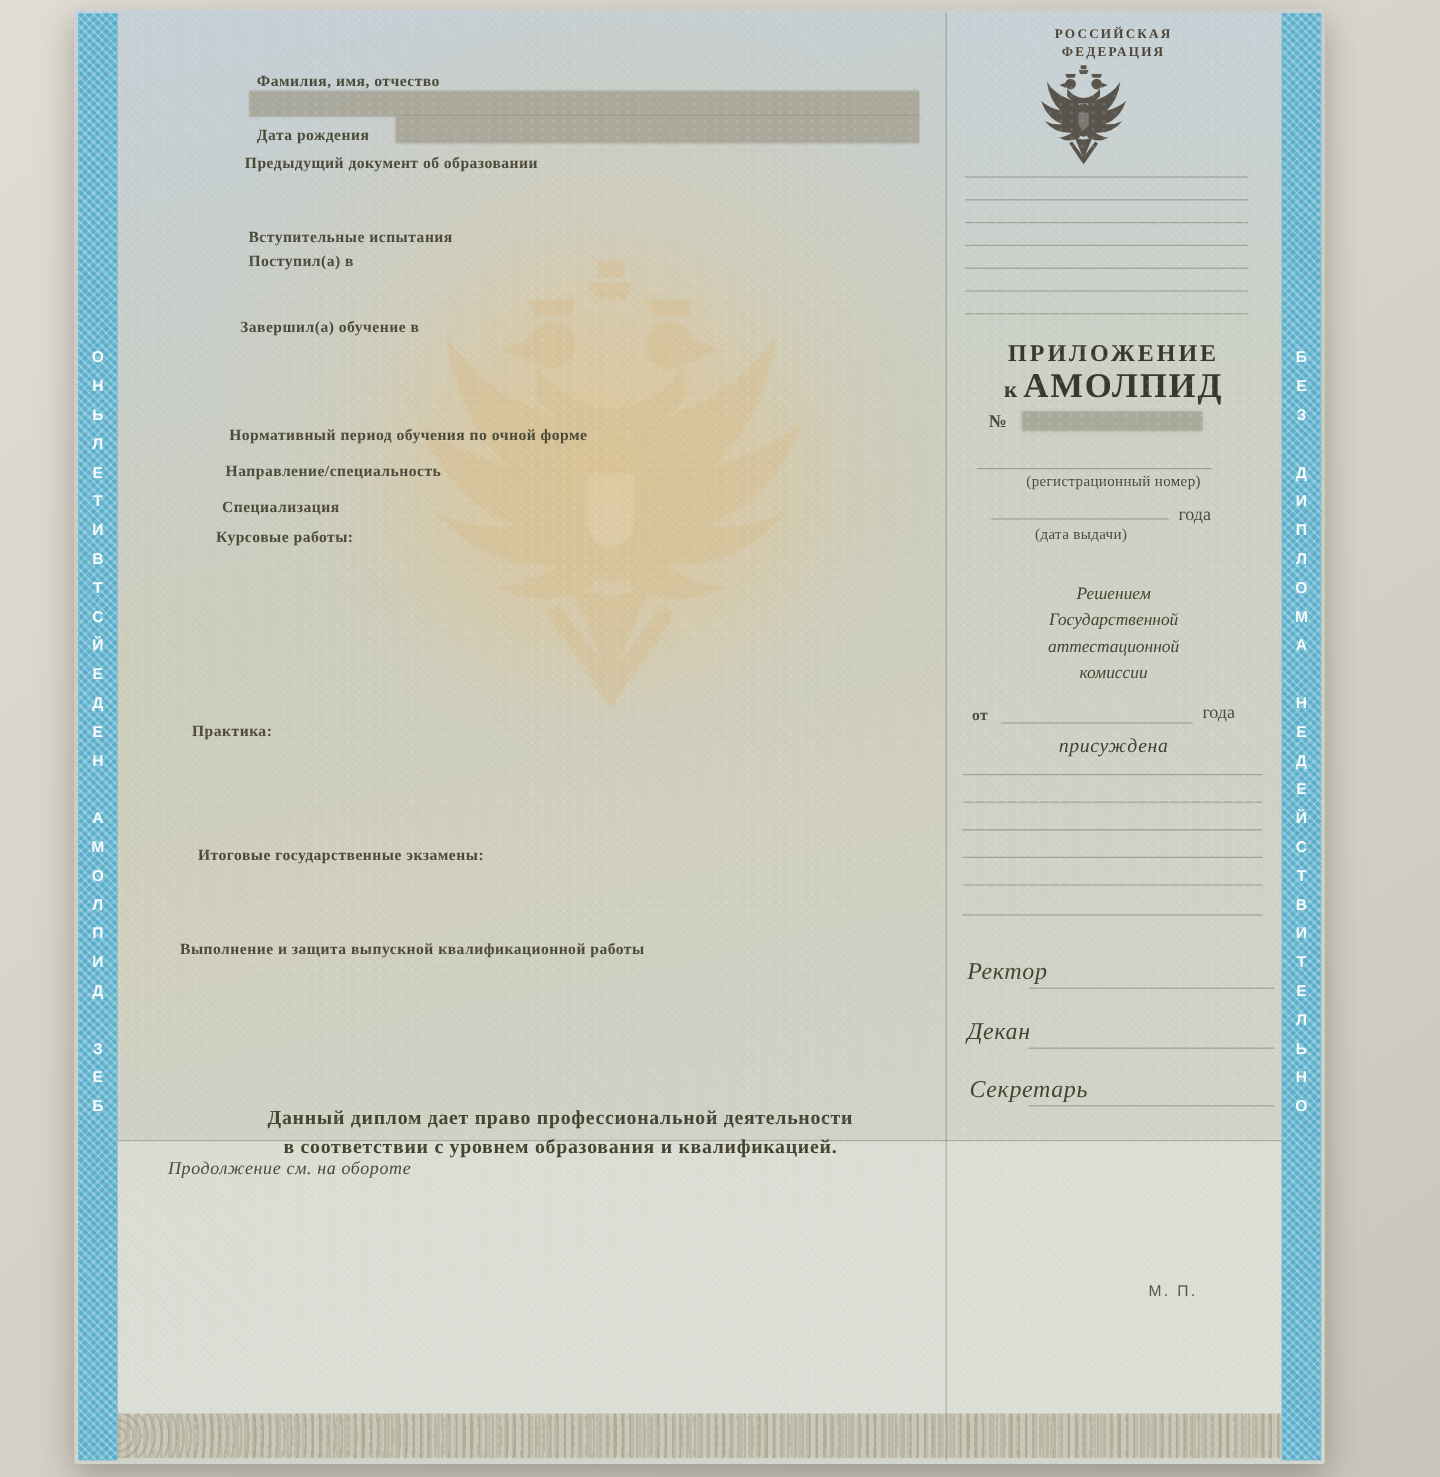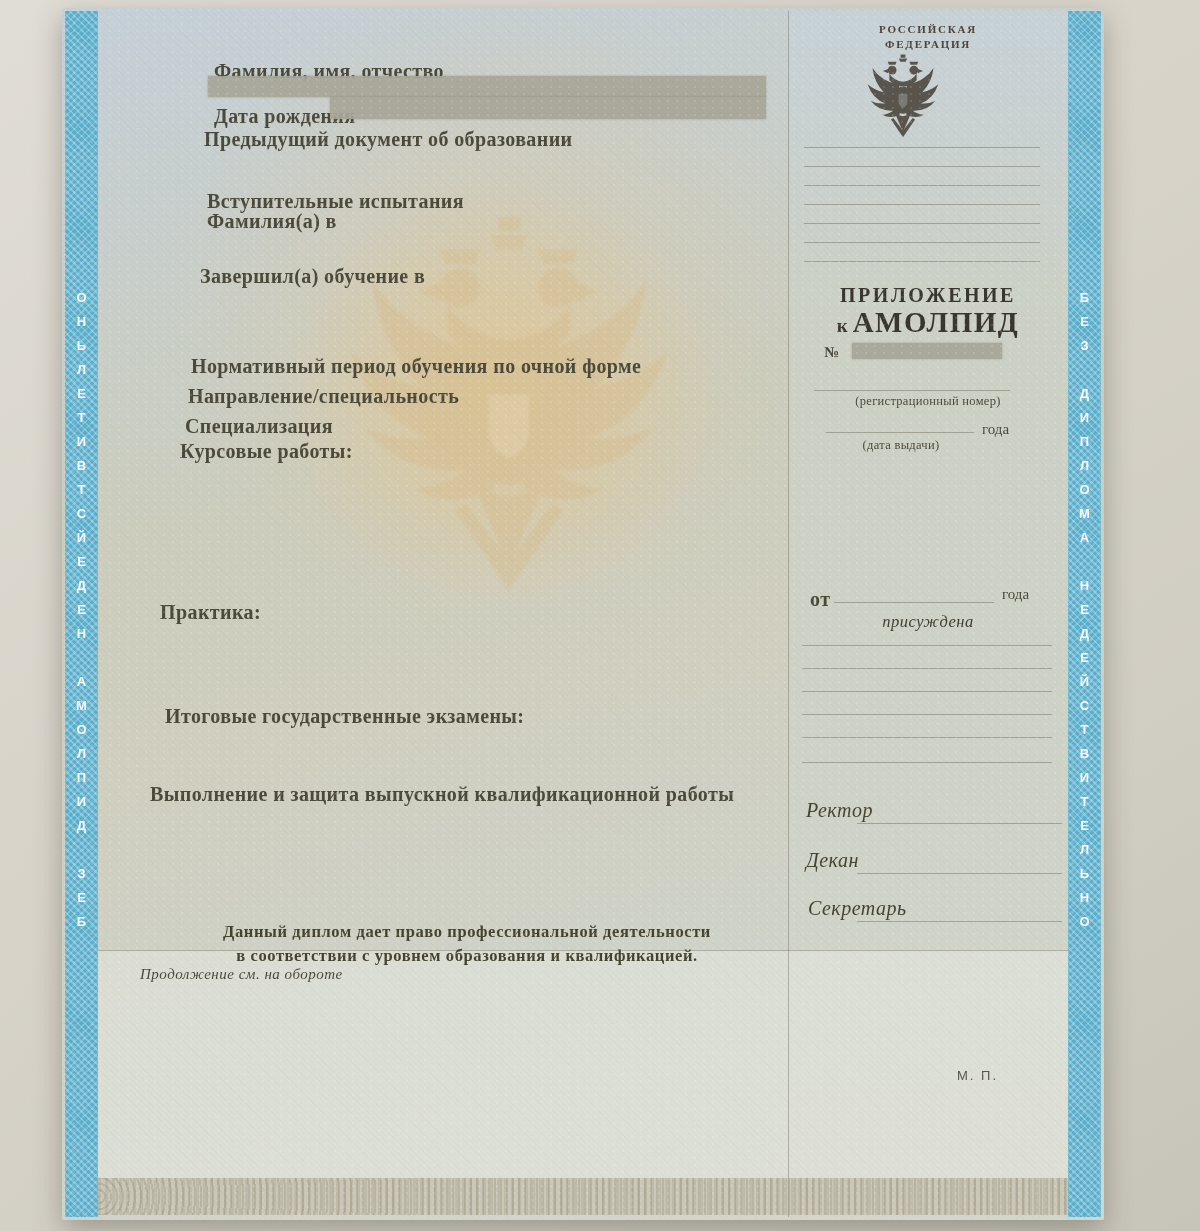--- a/index.html
+++ b/index.html
@@ -25,21 +25,21 @@
   .strip{position:absolute;top:3px;bottom:3px;width:33px;display:flex;align-items:center;justify-content:center;
     background:
       repeating-linear-gradient(45deg, rgba(255,255,255,0.25) 0 2px, transparent 2px 5px),
       repeating-linear-gradient(-45deg, rgba(255,255,255,0.18) 0 2px, transparent 2px 5px),
       #58aecb;}
   .strip-left{left:3px;}
   .strip-right{right:3px;}
   .strip span{writing-mode:vertical-rl;text-orientation:upright;
     font-family:"Liberation Sans","DejaVu Sans",sans-serif;font-size:13px;font-weight:bold;
     letter-spacing:9px;color:rgba(255,255,255,0.95);white-space:nowrap;}
-  .lbl{position:absolute;font-size:20px;font-weight:600;color:#4b4939;letter-spacing:.4px;white-space:nowrap;}
+  .lbl{position:absolute;font-size:13px;font-weight:600;color:#4b4939;letter-spacing:.4px;white-space:nowrap;}
   .bar{position:absolute;background:rgba(167,166,152,0.92);box-shadow:0 0 2px rgba(120,118,105,0.5);}
   .rline{position:absolute;height:1px;background:rgba(95,92,75,0.40);}
   .watermark{position:absolute;left:262px;top:198px;width:370px;height:406px;color:#d6bf92;opacity:.5;filter:blur(1px);}
   .emblem{position:absolute;left:800px;top:44px;width:82px;height:90px;color:#4a443b;opacity:.88;}
   .country{position:absolute;left:730px;width:272px;top:14px;text-align:center;font-size:11px;font-weight:bold;
     letter-spacing:1.8px;color:#4e4337;line-height:15px;}
   .title1{position:absolute;left:730px;width:272px;top:276px;text-align:center;font-size:20px;font-weight:bold;
     letter-spacing:2.5px;color:#39372d;}
   .title2{position:absolute;left:730px;width:272px;top:298px;text-align:center;color:#39372d;font-weight:bold;}
   .title2 .k{font-size:19px;letter-spacing:1px;}
@@ -97,21 +97,21 @@
       <path d="M44.5 52 h11 v10 q0 5.5 -5.5 7.5 q-5.5 -2 -5.5 -7.5 z" fill="#fff" opacity="0.22"></path>
     </g>
   </svg>
 
   <div class="lbl" style="left:152px;top:52px">Фамилия, имя, отчество</div>
   <div class="bar" style="left:146px;top:68px;width:558px;height:21px"></div>
   <div class="lbl" style="left:152px;top:97px">Дата рождения</div>
   <div class="bar" style="left:268px;top:89px;width:436px;height:22px"></div>
   <div class="lbl" style="left:142px;top:120px">Предыдущий документ об образовании</div>
   <div class="lbl" style="left:145px;top:182px">Вступительные испытания</div>
-  <div class="lbl" style="left:145px;top:202px">Фамилия(а) в</div>
+  <div class="lbl" style="left:145px;top:202px">Поступил(а) в</div>
   <div class="lbl" style="left:138px;top:257px">Завершил(а) обучение в</div>
   <div class="lbl" style="left:129px;top:347px">Нормативный период обучения по очной форме</div>
   <div class="lbl" style="left:126px;top:377px">Направление/специальность</div>
   <div class="lbl" style="left:123px;top:407px">Специализация</div>
   <div class="lbl" style="left:118px;top:432px">Курсовые работы:</div>
   <div class="lbl" style="left:98px;top:593px">Практика:</div>
   <div class="lbl" style="left:103px;top:697px">Итоговые государственные экзамены:</div>
   <div class="lbl" style="left:88px;top:775px">Выполнение и защита выпускной квалификационной работы</div>
 
   <div class="grant">
@@ -146,20 +146,26 @@
   <div class="lbl" style="left:762px;top:336px;font-size:15px">№</div>
   <div class="bar" style="left:790px;top:335px;width:150px;height:16px"></div>
 
   <div class="rline" style="left:752px;top:382px;width:196px"></div>
   <div class="caption" style="left:730px;width:272px;top:386px">(регистрационный номер)</div>
 
   <div class="rline" style="left:764px;top:424px;width:148px"></div>
   <div class="small-year" style="left:920px;top:413px">года</div>
   <div class="caption" style="left:734px;width:210px;top:430px">(дата выдачи)</div>
 
+  <div class="decision">
+    <div>Решением</div>
+    <div>Государственной</div>
+    <div>аттестационной</div>
+    <div>комиссии</div>
+  </div>
 
   <div class="lbl" style="left:748px;top:580px;font-weight:bold">от</div>
   <div class="rline" style="left:772px;top:594px;width:160px"></div>
   <div class="small-year" style="left:940px;top:578px">года</div>
 
   <div class="awarded">присуждена</div>
 
   <div class="rline" style="left:740px;top:637px;width:250px"></div>
   <div class="rline" style="left:740px;top:660px;width:250px"></div>
   <div class="rline" style="left:740px;top:683px;width:250px"></div>

